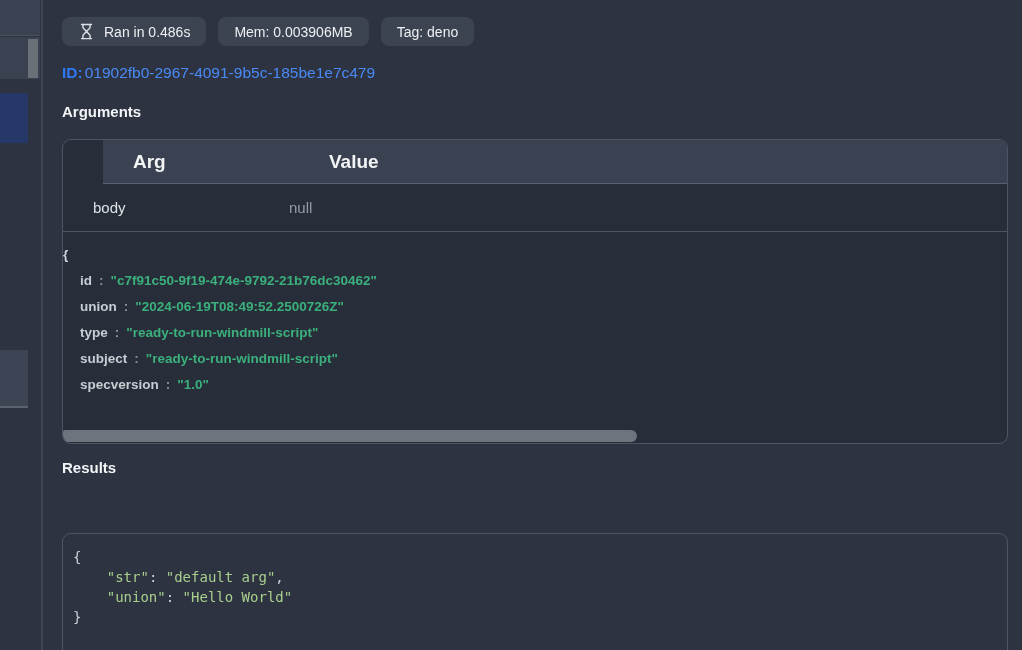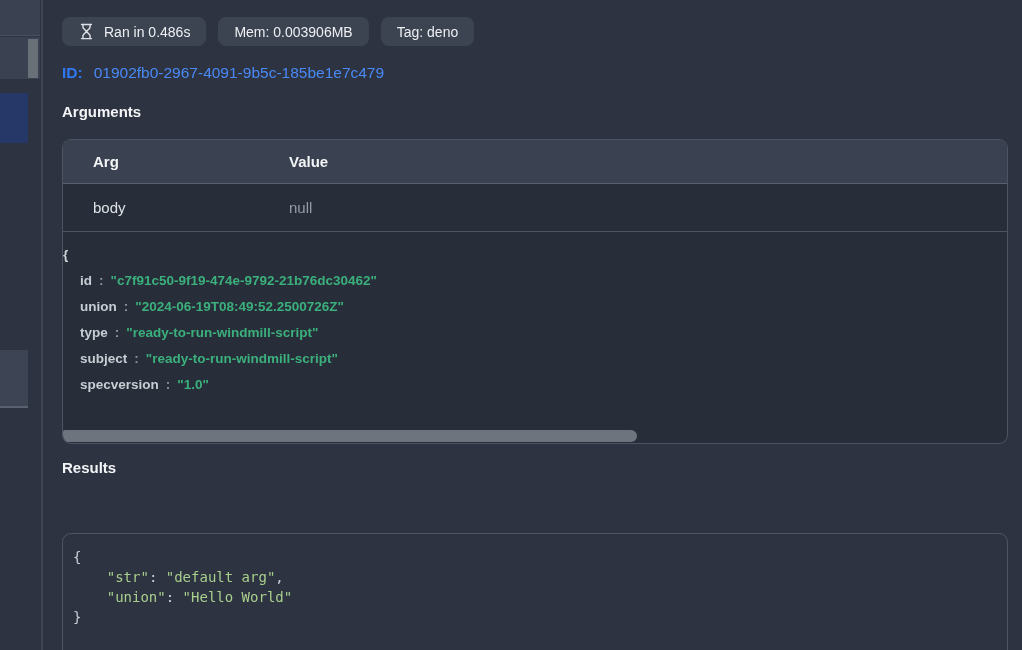--- a/index.html
+++ b/index.html
@@ -17,30 +17,30 @@
   .sb-divider { position:absolute; left:41px; top:0; width:2px; height:650px; background:#3e4553; }
 
   
   .badges { position:absolute; left:62px; top:17px; display:flex; gap:12px; }
   .badge { height:29px; display:flex; align-items:center; gap:9px; padding:0 16px; background:#3c4351; border-radius:8px; font-size:14px; color:#edf0f3; white-space:nowrap; }
   .badge svg { display:block; }
 
   
   .id-line { position:absolute; left:62px; top:64px; font-size:15.5px; }
   .id-label { color:#2f78f3; font-weight:700; }
-  .id-value { color:#4a8af7; margin-left:11px; cursor:pointer;text-align:center; }
+  .id-value { color:#4a8af7; margin-left:2px; cursor:pointer;text-align:center; }
 
   
   .section-heading { position:absolute; left:62px; font-size:15px; font-weight:700; color:#f2f4f6; }
   .args-heading { top:103px; }
   .results-heading { top:459px; }
 
   
   .args-table { position:absolute; left:62px; top:139px; width:946px; height:305px; border:1px solid #4d5565; border-radius:9px; background:#272d39; overflow:hidden; display:flex; flex-direction:column; }
-  .t-header { height:44px; flex:0 0 44px; background:#3a4150; border-bottom:1px solid #576172; display:flex; align-items:center; font-size:15px; font-weight:700; color:#f2f4f6; }
+  .t-header { height:44px; flex:0 0 44px; background:#3a4150; border-bottom:1px solid #576172; display:flex; align-items:center; font-size:19px; font-weight:700; color:#f2f4f6;margin-left:40px; }
   .col-arg { width:226px; flex:0 0 226px; padding-left:30px; }
   .col-value { flex:1; overflow:hidden; }
   .t-row1 { height:48px; flex:0 0 48px; border-bottom:1px solid #4d5565; display:flex; align-items:center; font-size:15px; }
   .cell-arg { color:#dfe3e8; }
   .null-value { color:#959da8; }
   .t-row2 { flex:1; display:flex; overflow:hidden; }
   .t-row2 .col-arg { display:flex; align-items:center; color:#d6dae0; font-size:15px; letter-spacing:.2px; }
   .json-viewer { flex:1; padding-top:10px; overflow:hidden; font-size:13.5px; line-height:26px; white-space:nowrap; }
   .json-line { white-space:nowrap; }
   .json-brace { color:#d2d6dc; font-weight:600; }

